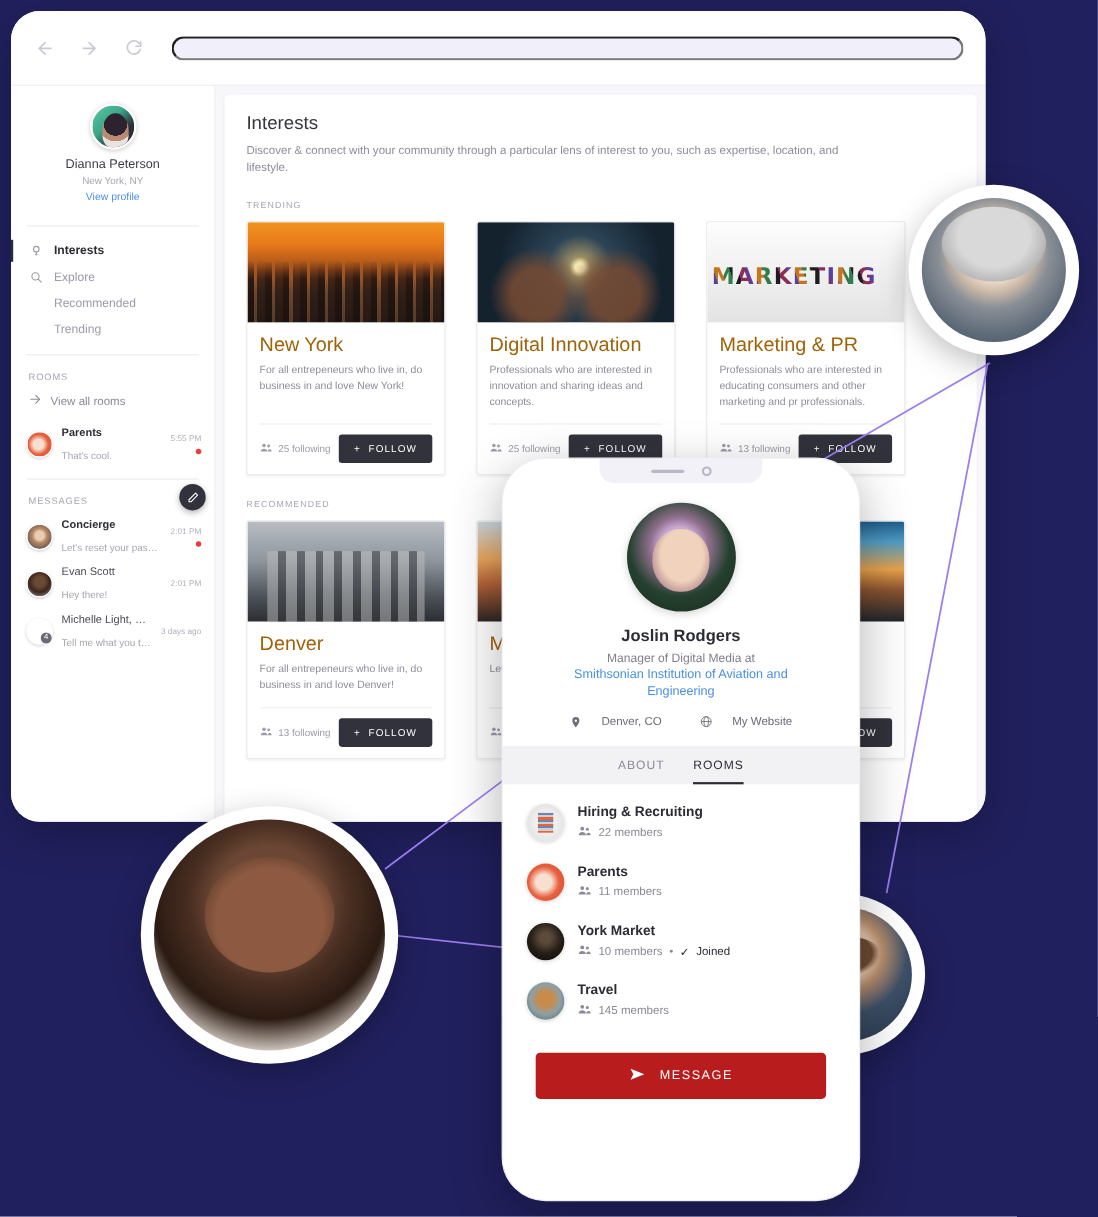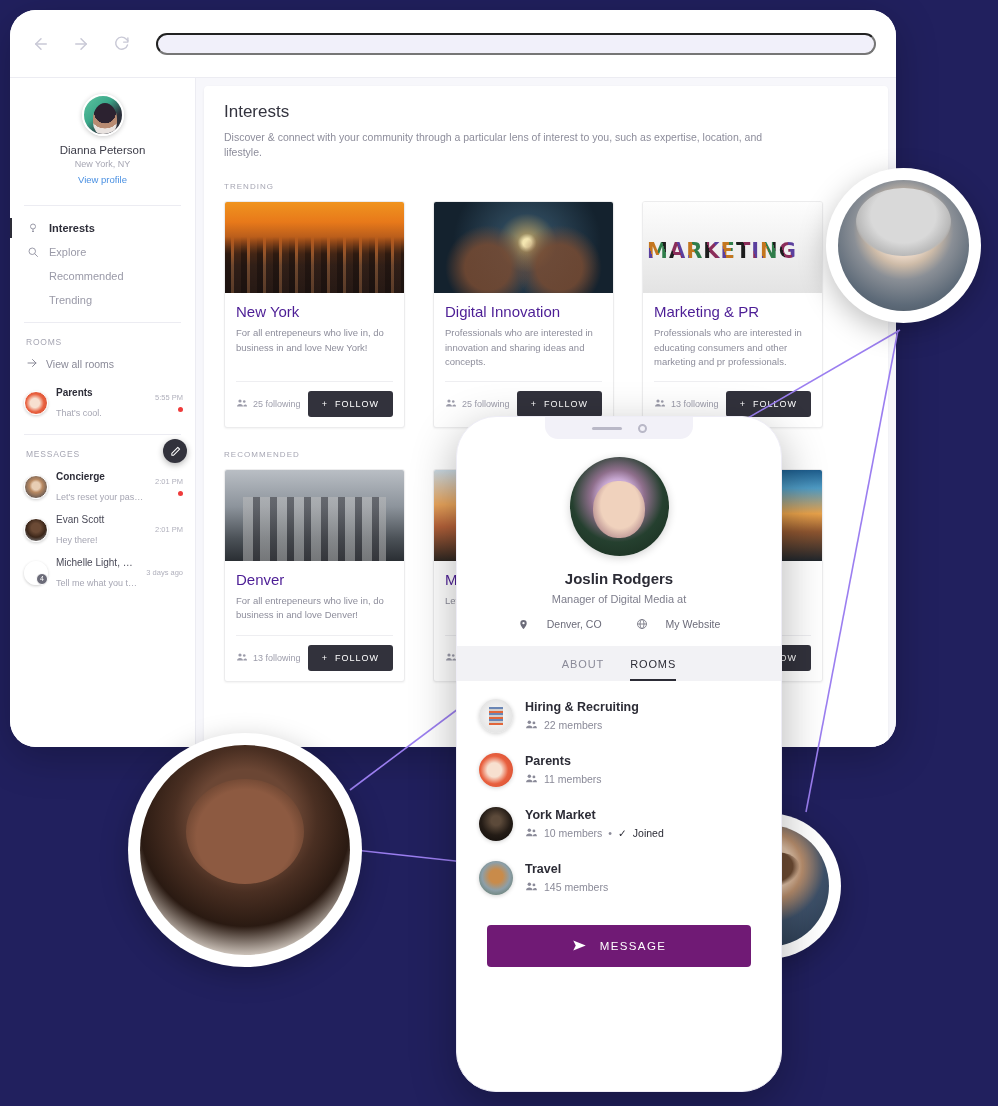--- a/index.html
+++ b/index.html
@@ -157,21 +157,21 @@
   }
   .img-dn { background: linear-gradient(180deg,#b9bec4 0%,#8d949c 40%,#4c5258 75%,#2a2e33 100%); }
   .img-dn::after{ content:""; position:absolute; inset:30% 10% 0 10%;
       background: repeating-linear-gradient(90deg, rgba(190,190,190,.5) 0 10px, rgba(60,60,65,.55) 10px 17px); }
   .img-m2 { background: linear-gradient(180deg,#c7d6e0 0%,#e9a55c 38%,#b5623a 62%,#2e2722 100%); }
   .img-st { background: linear-gradient(180deg,#1e5d8c 0%,#4f9bc4 20%,#e7a14a 48%,#8d5530 68%,#20262c 100%); }
   .img-st::after{ content:""; position:absolute; left:52%; top:20%; width:8px; height:58%;
       background:#3a4148; box-shadow: -14px 12px 0 -3px #3a4148, 12px 16px 0 -2px #3a4148; }
 
   .icard-body { padding: 10px 11px 0; flex: 1; }
-  .icard-title { font-size: 15px; color: #4c1d95; margin-bottom: 6px; font-weight: normal; }
+  .icard-title { font-size: 18px; color: #a16207; margin-bottom: 6px; font-weight: normal; }
   .icard-desc { font-size: 9.5px; color: #8d8d9b; line-height: 1.5; }
   .icard-foot {
     margin: 12px 11px 0; border-top: 1px solid #eeeef1;
     padding: 9px 0 10px; display: flex; align-items: center; justify-content: space-between;
   }
   .following { display: flex; align-items: center; gap: 5px; font-size: 9px; color: #9c9caa; }
   .follow-btn {
     background: #32323c; color: #fff; border: none; border-radius: 3px;
     font-size: 9px; letter-spacing: .11em; padding: 8px 14px;
     display: flex; align-items: center; gap: 7px; font-family: inherit;
@@ -239,21 +239,21 @@
   .room-av { width: 34px; height: 34px; border-radius: 50%; flex: 0 0 34px; box-shadow: 0 1px 4px rgba(0,0,0,.18); }
   .ra-hiring { background: radial-gradient(circle at 50% 50%, #f3f3f3 0 30%, #e8e8e8 60%, #dcdcdc 100%); position:relative; overflow:hidden;}
   .ra-hiring::after{content:"";position:absolute;inset:24% 30%;background:repeating-linear-gradient(0deg,#e2663a 0 2px,#cfcfcf 2px 4px,#6a86b5 4px 6px);}
   .ra-parents { background: radial-gradient(circle at 45% 50%, #f7e0d0 0 28%, #e8603f 55%, #d14a2e 100%); }
   .ra-stock { background: radial-gradient(circle at 50% 40%, #5c4a3a 0 18%, #241c16 55%, #0d0a08 100%); }
   .ra-travel { background: radial-gradient(circle at 50% 45%, #c98b4a 0 26%, #8d9fa8 55%, #4f6b52 100%); }
   .room-name { font-size: 12.5px; color: #2c2c36; font-weight: bold; margin-bottom: 4px; }
   .room-members { font-size: 10.5px; color: #8a8a98; display: flex; align-items: center; gap: 6px; }
   .msg-btn {
     margin: 20px 30px 0; height: 42px; border-radius: 4px;
-    background: #701a75; color: #fff; border: none; width: calc(100% - 60px);
+    background: #b91c1c; color: #fff; border: none; width: calc(100% - 60px);
     font-size: 11.5px; letter-spacing: .12em; font-family: inherit;
     display: flex; align-items: center; justify-content: center; gap: 13px;
   }
 </style>
 </head>
 <body>
 
 <div class="browser">
 
   <div class="browser-bar">
@@ -564,20 +564,21 @@
 
 <div class="phone">
   <div class="notch">
     <div class="speaker"></div>
     <div class="cam"></div>
   </div>
 
   <div class="p-avatar"></div>
   <div class="p-name">Joslin Rodgers</div>
   <div class="p-role">Manager of Digital Media at</div>
+  <div class="p-org">Smithsonian Institution of Aviation and Engineering</div>
 
   <div class="p-meta">
     <span>
       <span>
           <svg width="11" height="11" viewBox="0 0 24 24" fill="#6c6c7a">
             <path d="M12 2a7 7 0 0 0-7 7c0 5 7 13 7 13s7-8 7-13a7 7 0 0 0-7-7zm0 9.5A2.5 2.5 0 1 1 12 6.5a2.5 2.5 0 0 1 0 5z"></path>
           </svg>
         </span>
       <span>Denver, CO</span>
     </span>

